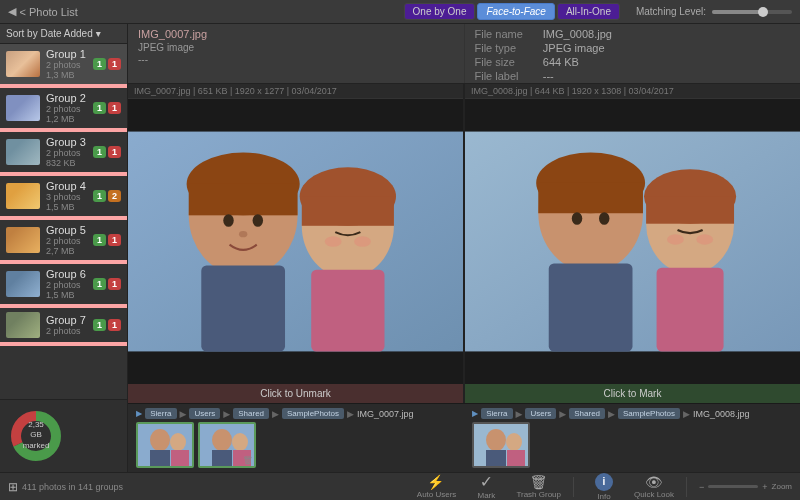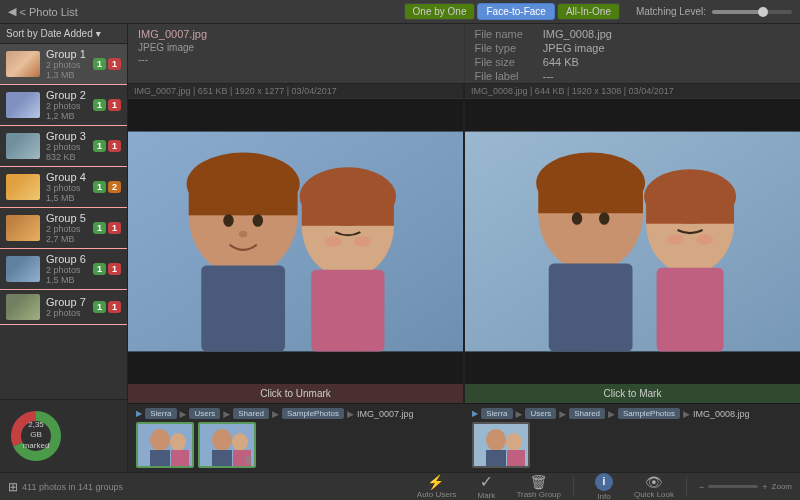--- a/index.html
+++ b/index.html
@@ -26,32 +26,33 @@
       color: #aaa;
       font-size: 11px;
       margin-right: auto;
       display: flex; align-items: center; gap: 3px;
     }
     .view-buttons {
       display: flex;
       gap: 2px;
     }
     .view-btn {
-      background: #4d7c0f;
+      background: #4c1d95;
       border: 1px solid #444;
       color: #ccc;
       font-size: 10px;
       padding: 2px 8px;
       border-radius: 3px;
       cursor: pointer;
     }
     .view-btn.active {
       background: #5b8dd9;
       color: #fff;
       border-color: #4a7bc8;
+      font-style: italic;
     }
     .matching-level {
       display: flex;
       align-items: center;
       gap: 6px;
       margin-left: 16px;
       font-size: 10px;
       color: #aaa;
     }
     .slider-track {
@@ -103,21 +104,21 @@
     .sort-bar span { color: #ccc; }
     .group-list {
       flex: 1;
       overflow-y: auto;
       overflow-x: hidden;
     }
     .group-item {
       display: flex;
       align-items: center;
       padding: 4px 6px;
-      border-bottom: 1px solid #fca5a5;
+      border-bottom: 4px solid #fca5a5;
       cursor: pointer;
       gap: 6px;
     }
     .group-item.selected { background: #4a4a4a; }
     .group-thumb {
       width: 34px;
       height: 26px;
       background: #555;
       border-radius: 2px;
       overflow: hidden;

